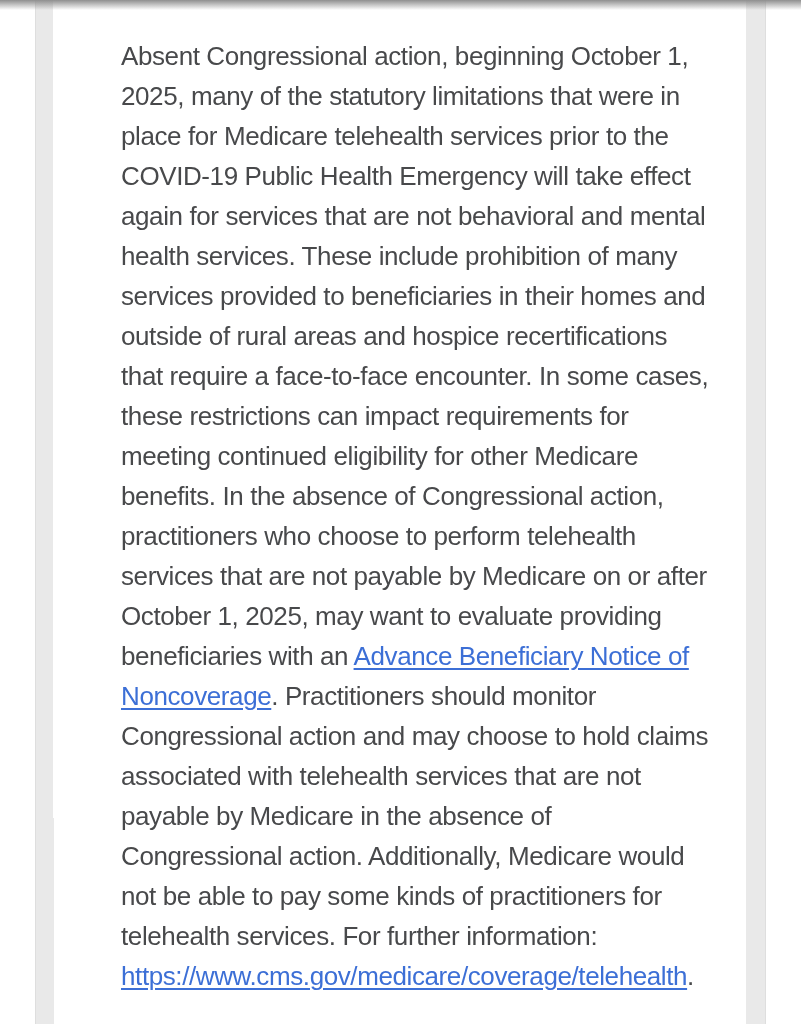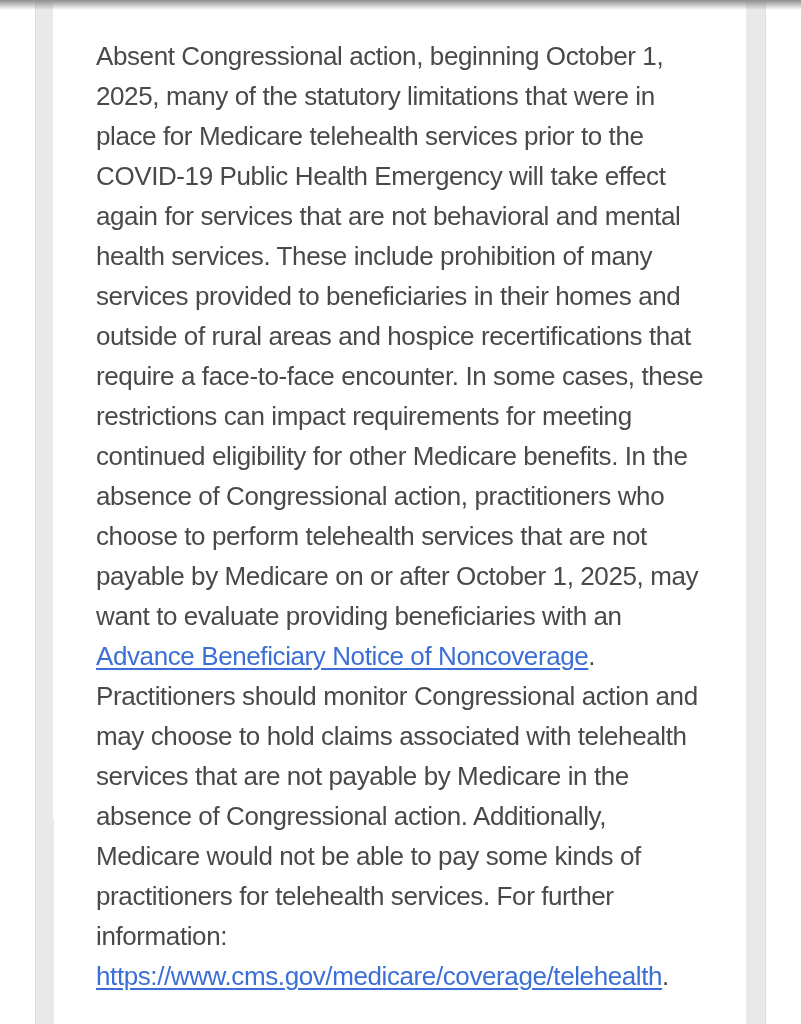--- a/index.html
+++ b/index.html
@@ -42,21 +42,21 @@
     pointer-events: none;
   }
   .content {
     position: absolute;
     left: 53px;
     top: 0;
     width: 693px;
     height: 818px;
     background: #ffffff;
     box-sizing: border-box;
-    padding: 36px 36px 0 43px;
+    padding: 36px 36px 0 68px;
   }
   .article {
     margin: 0;
     font-size: 26px;
     letter-spacing: -0.4px;
     line-height: 40px;
     color: #48494b;
     text-align: left;
   }
   .article a {

